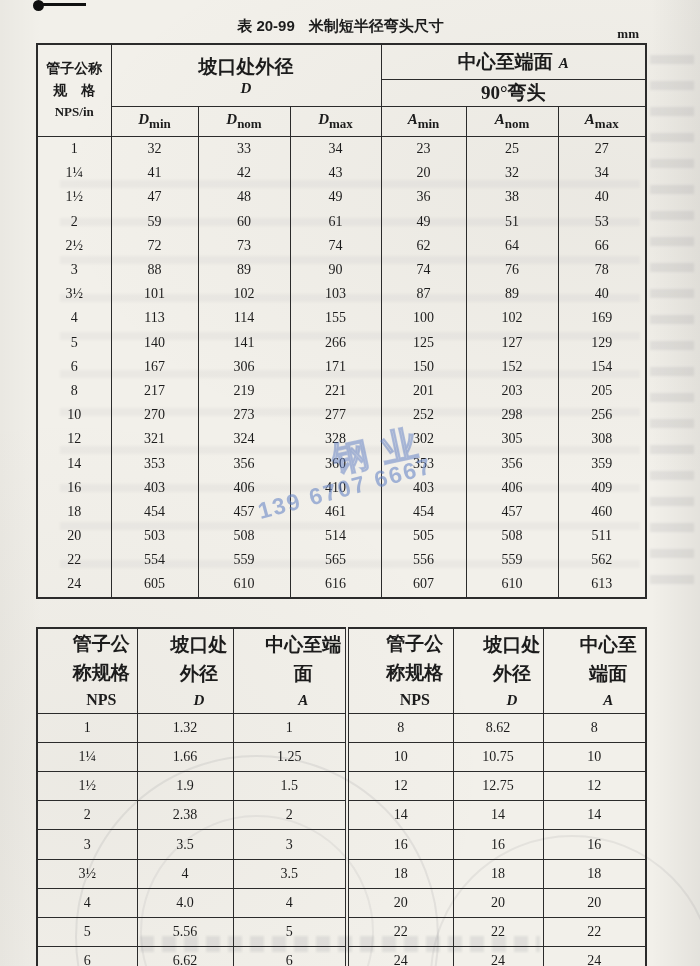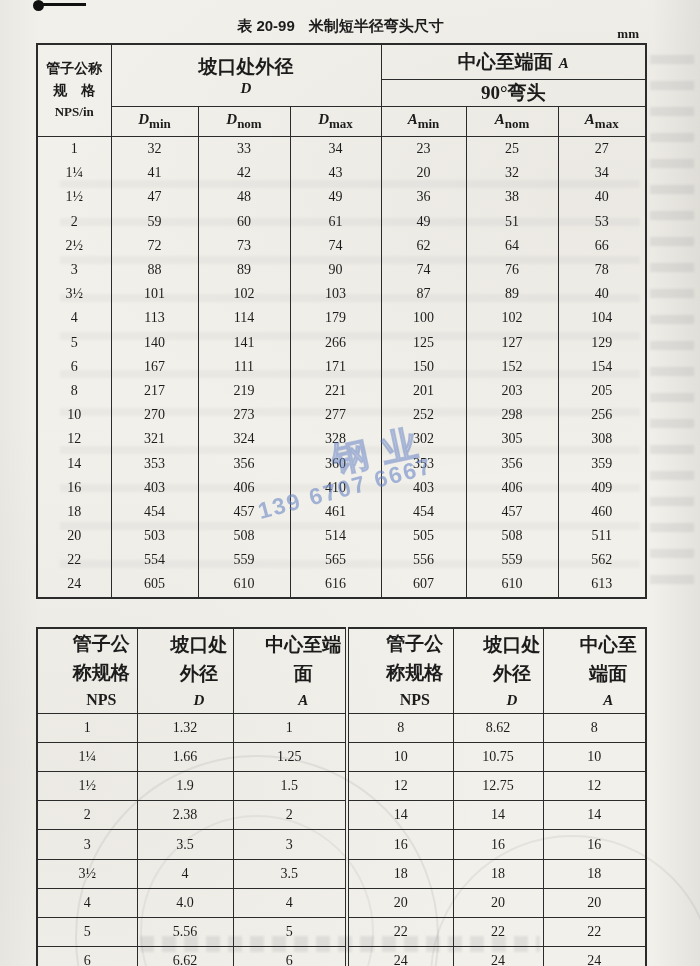--- a/index.html
+++ b/index.html
@@ -186,38 +186,38 @@
           <td>102</td>
           <td>103</td>
           <td>87</td>
           <td>89</td>
           <td>40</td>
         </tr>
         <tr>
           <td>4</td>
           <td>113</td>
           <td>114</td>
-          <td>179</td>
+          <td>155</td>
           <td>100</td>
           <td>102</td>
-          <td>104</td>
+          <td>169</td>
         </tr>
         <tr>
           <td>5</td>
           <td>140</td>
           <td>141</td>
           <td>266</td>
           <td>125</td>
           <td>127</td>
           <td>129</td>
         </tr>
         <tr>
           <td>6</td>
           <td>167</td>
-          <td>111</td>
+          <td>306</td>
           <td>171</td>
           <td>150</td>
           <td>152</td>
           <td>154</td>
         </tr>
         <tr>
           <td>8</td>
           <td>217</td>
           <td>219</td>
           <td>221</td>

